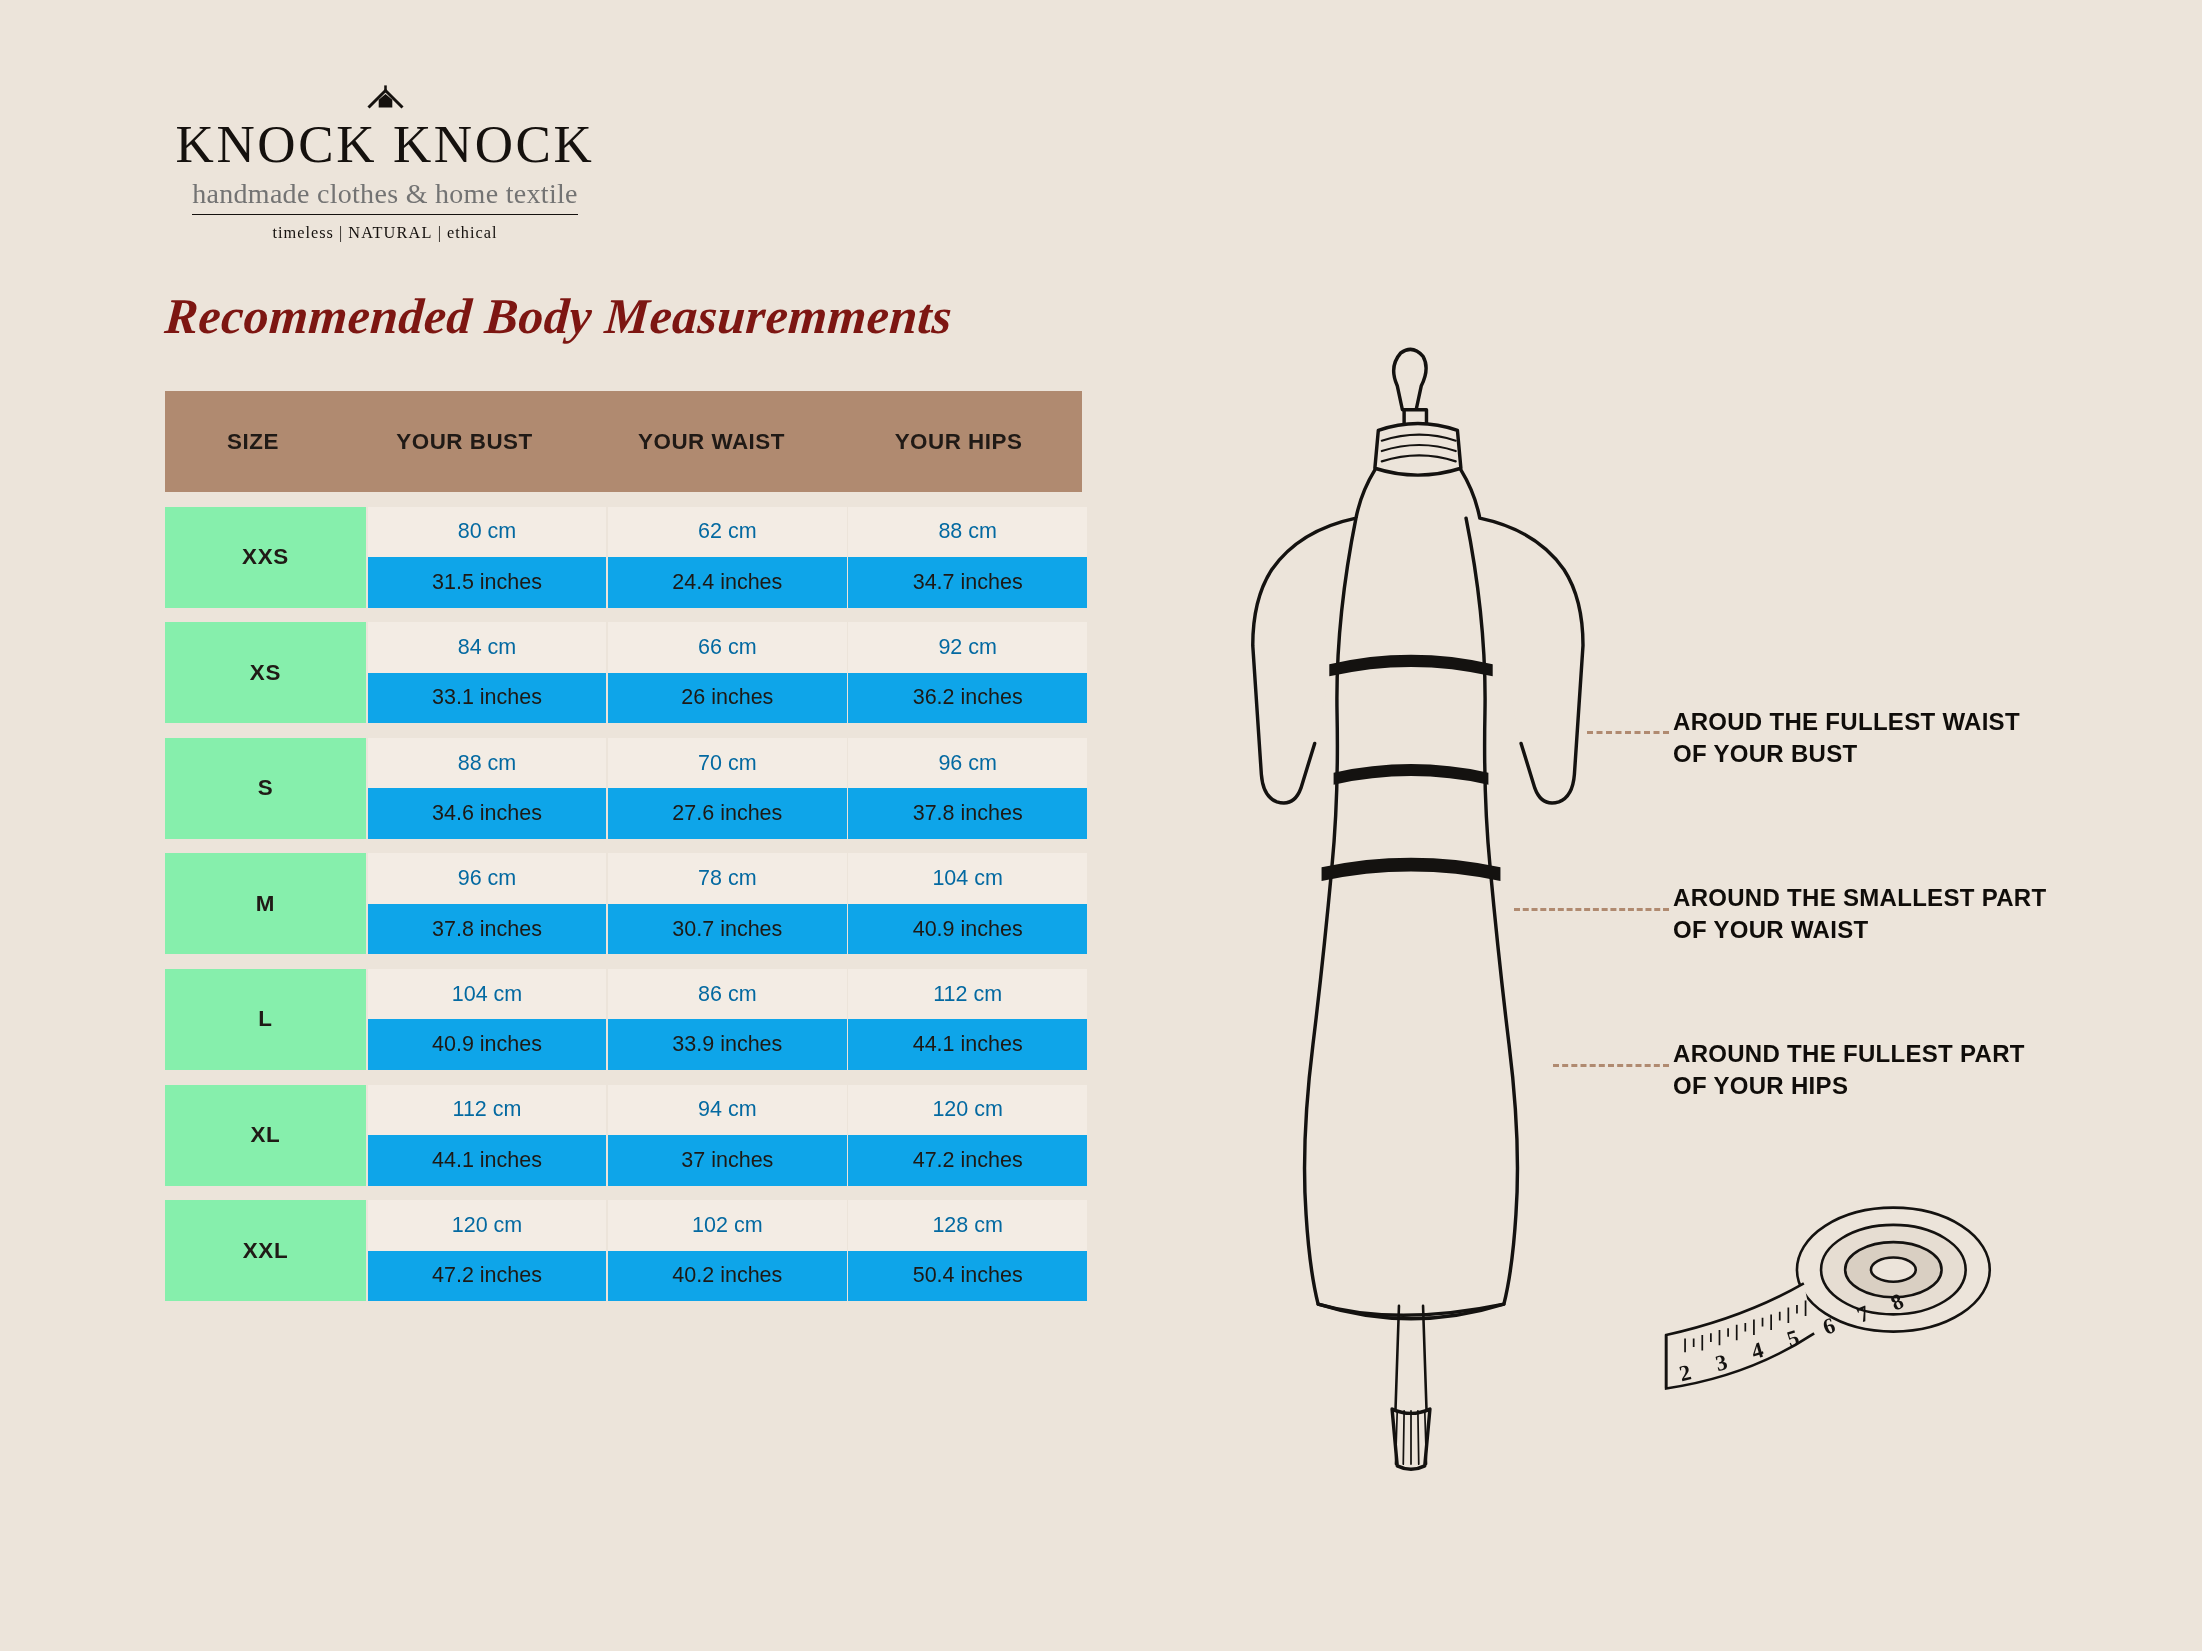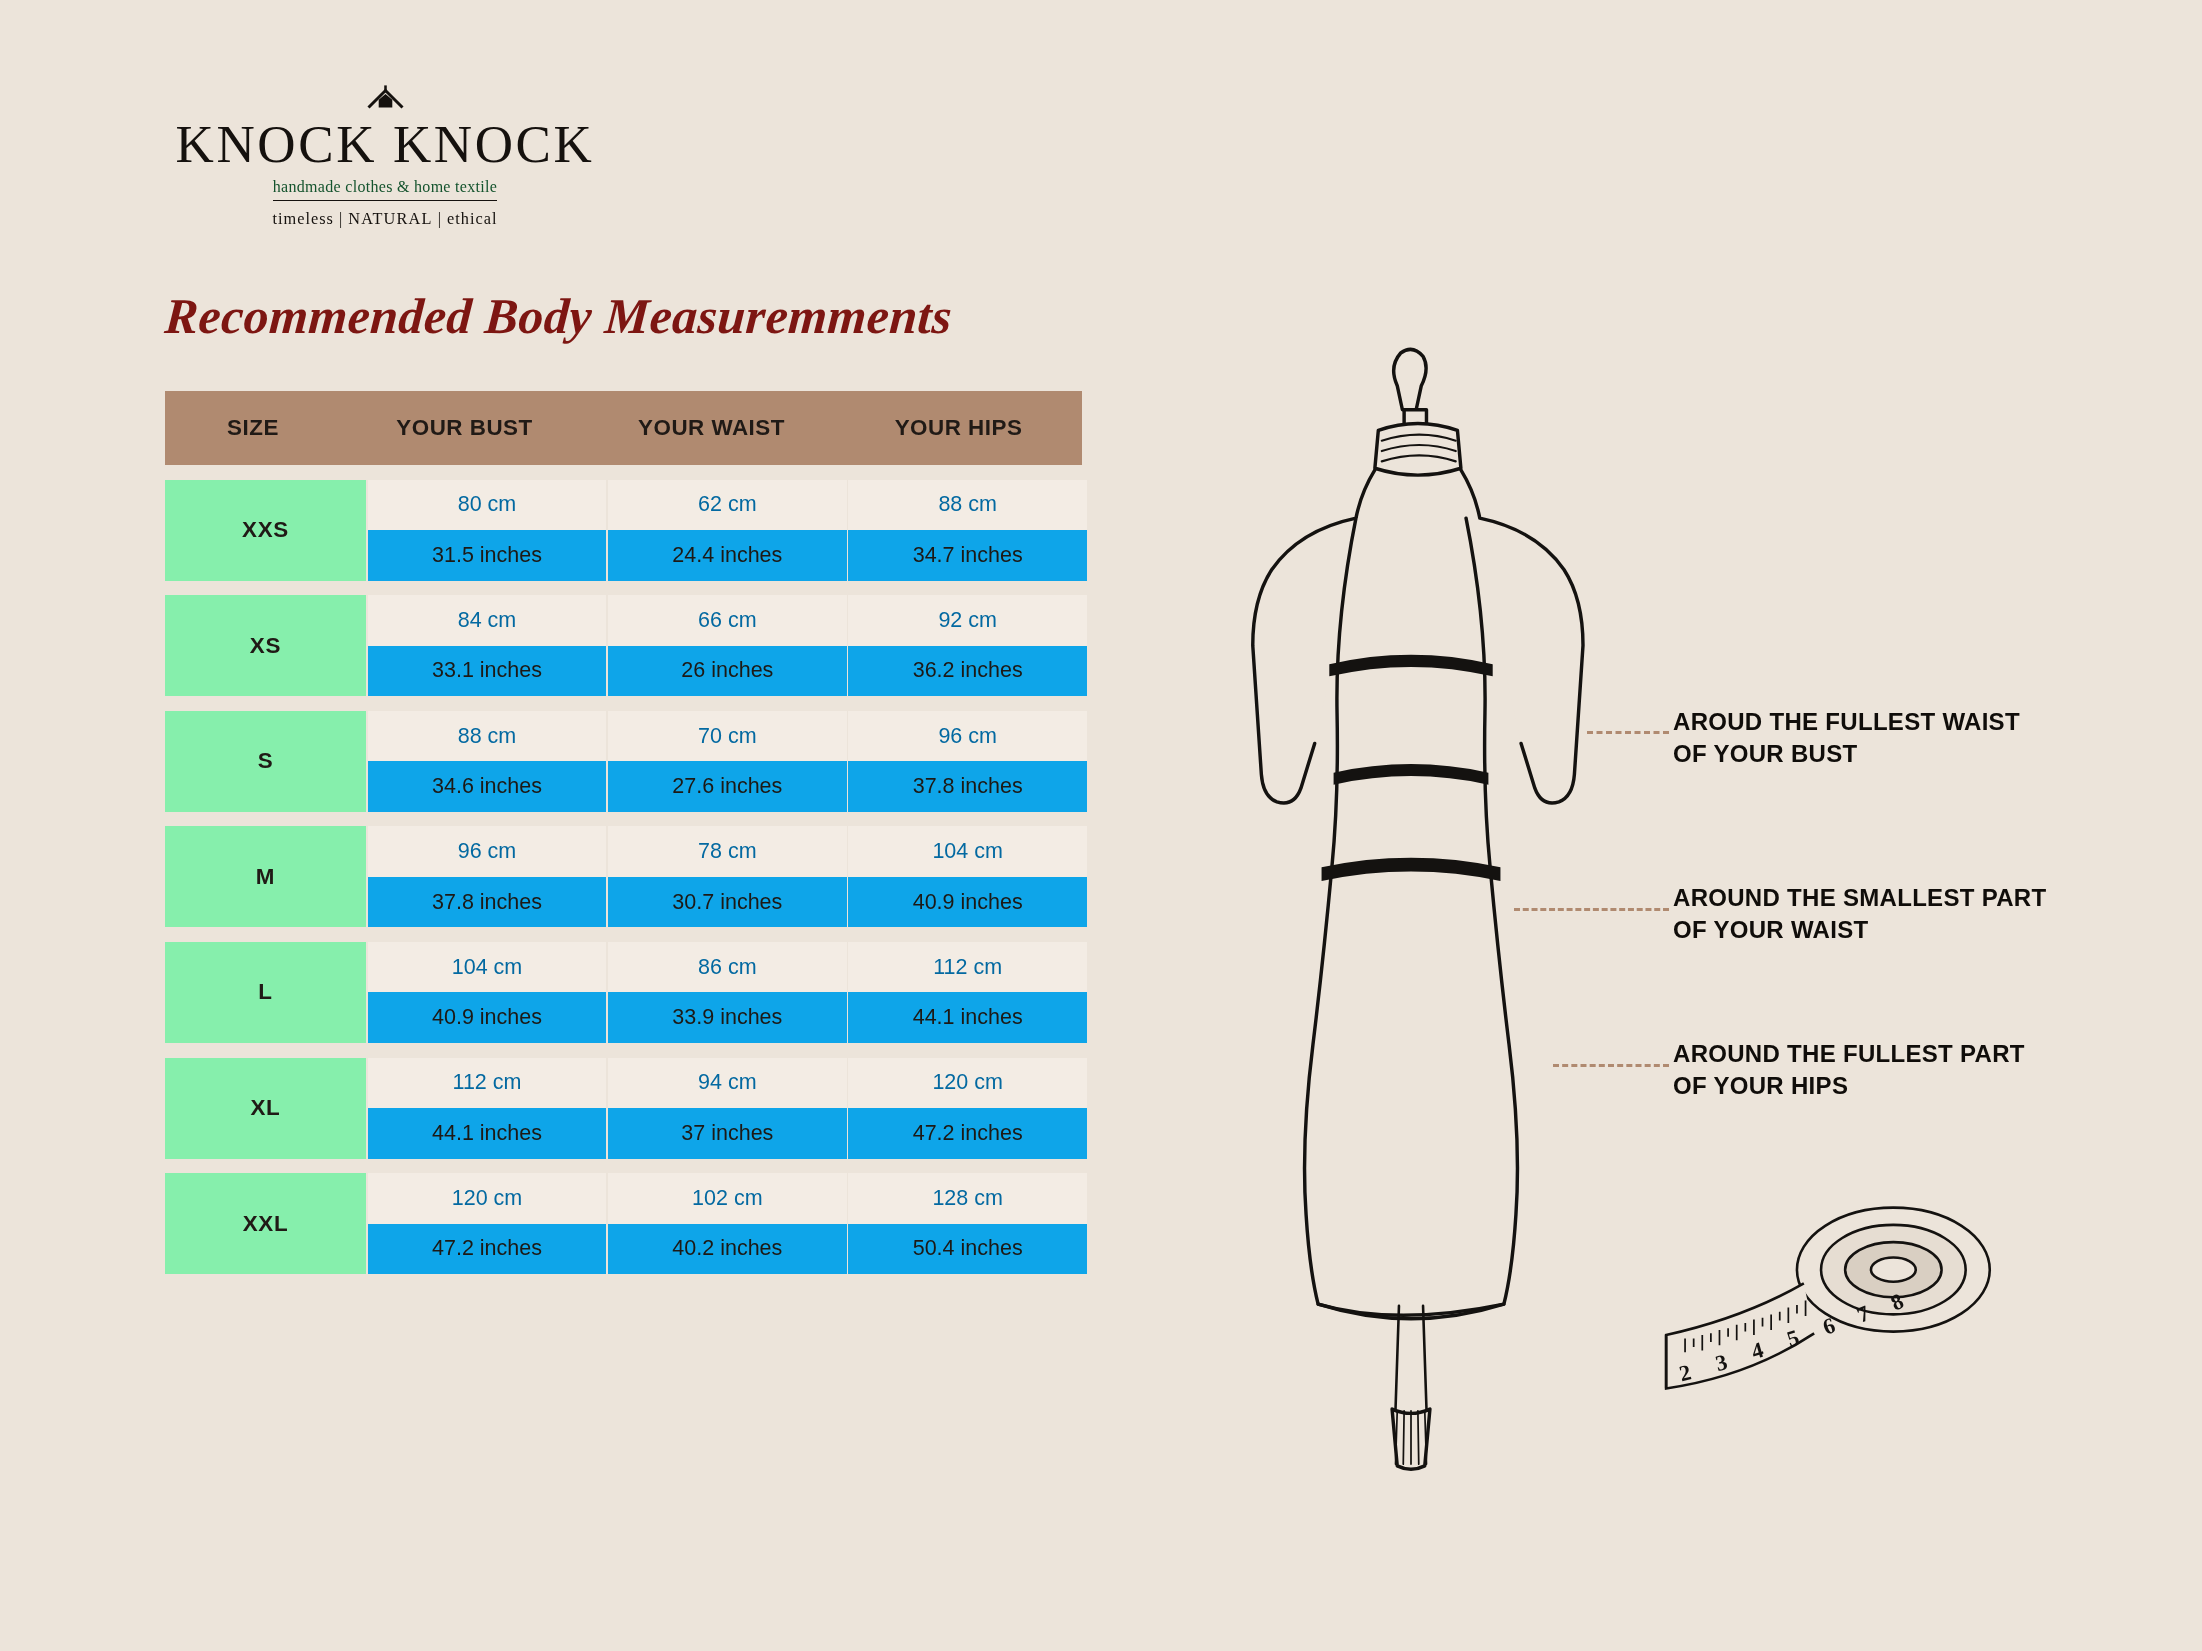--- a/index.html
+++ b/index.html
@@ -38,22 +38,22 @@
   .logo-title {
     font-family: "Liberation Serif", serif;
     font-size: 53px;
     letter-spacing: 2.6px;
     color: #15110e;
     line-height: 1;
     white-space: nowrap;
   }
   .logo-sub {
     font-family: "Liberation Serif", serif;
-    font-size: 16px;
-    color: #14532d;
+    font-size: 28px;
+    color: #737373;
     letter-spacing: 0.3px;
     margin-top: 6.9px;
     padding-bottom: 4.3px;
     border-bottom: 1.7px solid #15110e;
     display: inline-block;
   }
   .logo-tag {
     font-family: "Liberation Serif", serif;
     font-size: 16.3px;
     letter-spacing: 1px;
@@ -84,21 +84,21 @@
     left: 165px;
     top: 391px;
     width: 922px;
   }
   .trow {
     display: flex;
     margin-bottom: 14.6px;
   }
   .head-row .cell {
     background: #b08a70;
-    height: 74px;
+    height: 101px;
     align-items: center;
     justify-content: center;
     display: flex;
     font-size: 22.4px;
     font-weight: bold;
     color: #201a16;
     letter-spacing: 0.5px;
   }
   .col-size { width: 176px; }
   .col-data { width: 247px; margin-left: 0; }

